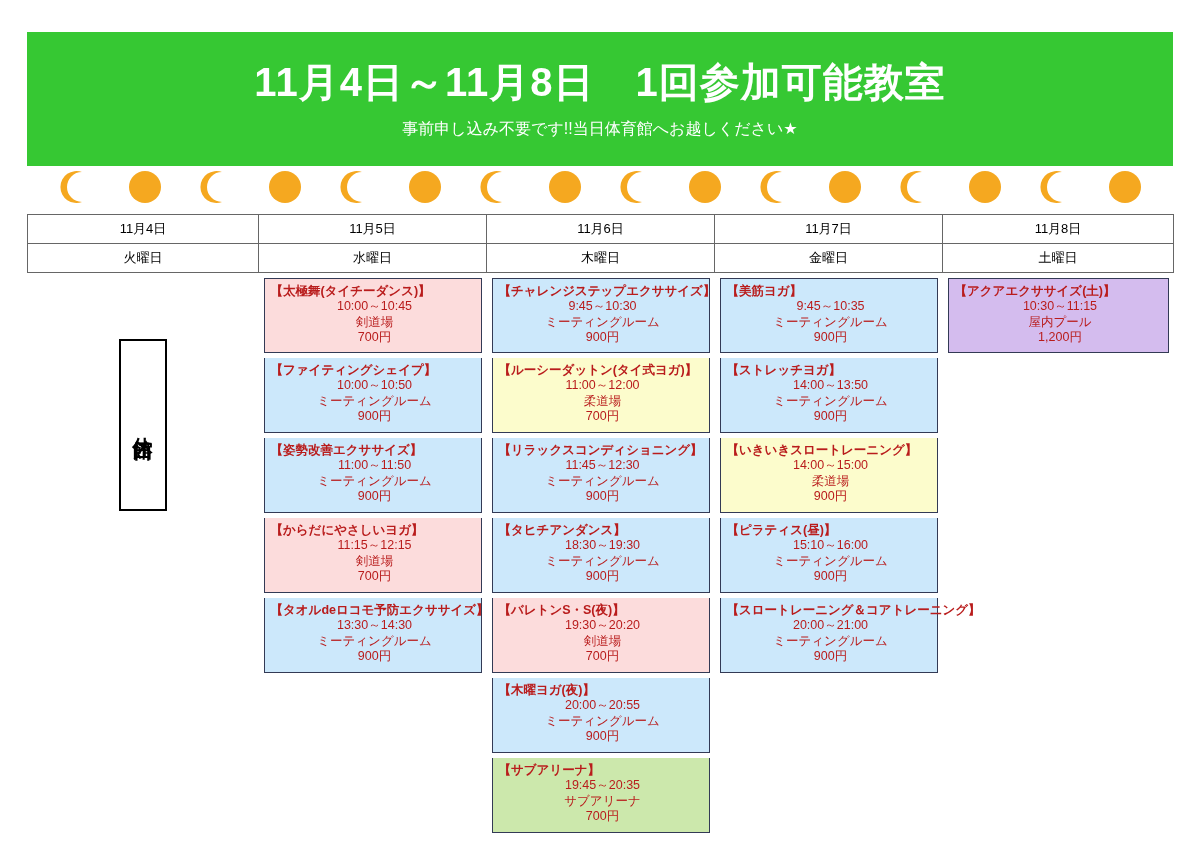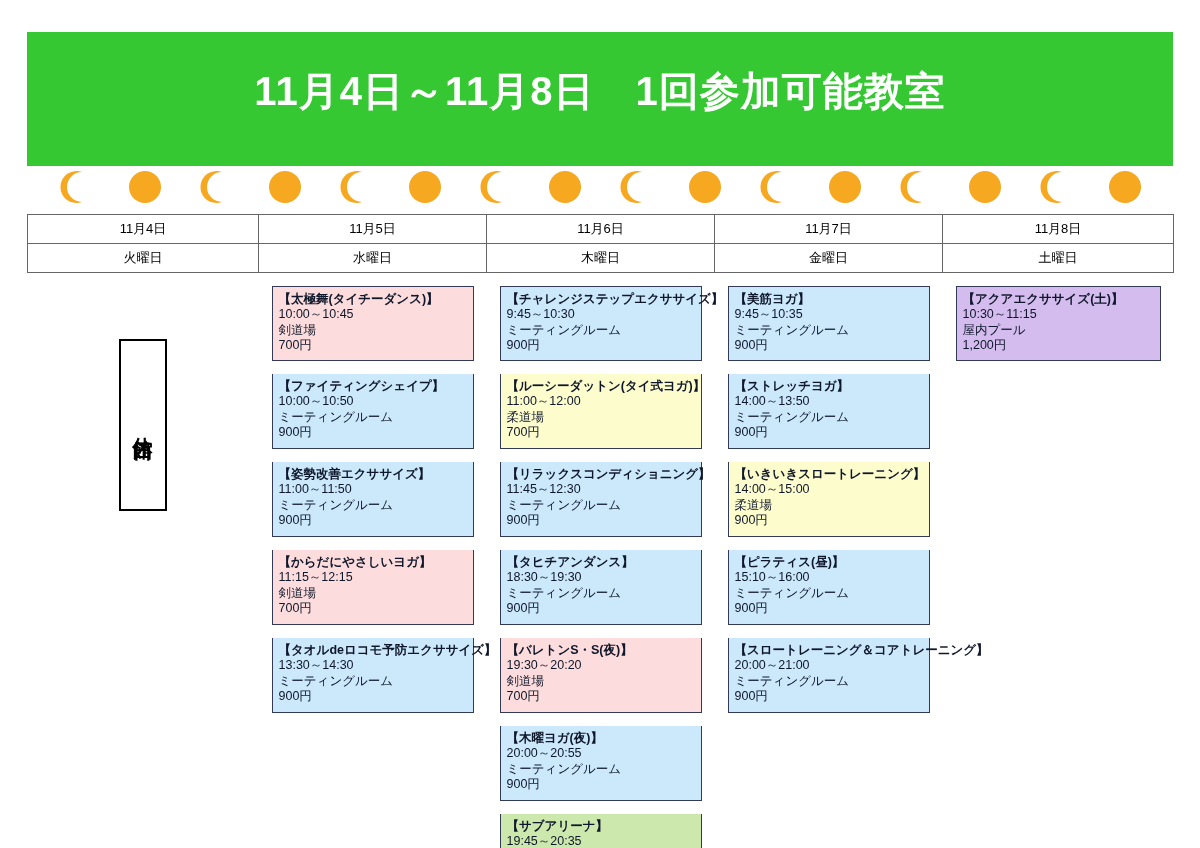--- a/index.html
+++ b/index.html
@@ -84,35 +84,35 @@
     border: none;
     vertical-align: top;
     padding: 0;
     background: transparent;
   }
 
   
   .card {
     border: 1px solid #333a55;
     padding: 5px 2px 7px 6px;
-    margin: 13px;
+    margin: 5px;
     min-height: 75px;
     line-height: 1.22;
     font-size: 12.5px;
-    color: #0f172a;
+    color: #b91c1c;
     border-top-width: 0;
   }
   .card.first { border-top-width: 1px; }
   .card .name {
     font-weight: bold;
     font-size: 12.5px;
     display: block;
     white-space: nowrap;
   }
-  .card .line { display: block; white-space: nowrap; }
+  .card .line { display: block; white-space: nowrap; text-align: center; }
 
   .bg-pink   { background: #fcdcdc; }
   .bg-blue   { background: #cce8fb; }
   .bg-yellow { background: #fcfccc; }
   .bg-purple { background: #d4bcee; }
   .bg-green  { background: #cce8ac; }
 
   
   .closed-wrap {
     display: flex;
@@ -138,20 +138,21 @@
     line-height: 1;
   }
 </style>
 </head>
 <body>
 
 <div class="page">
 
   <div class="banner">
     <div class="banner-title">11月4日～11月8日　1回参加可能教室</div>
+    <div class="banner-sub">事前申し込み不要です!!当日体育館へお越しください★</div>
   </div>
 
   <div class="moon-strip" id="moon-strip">
       <svg viewBox="0 0 40 40" class="deco">
         <path fill="#f5a820" d="M27 5 A16 16 0 1 0 27 35 A13.5 13.5 0 1 1 27 5 Z"></path>
       </svg>
       <svg viewBox="0 0 40 40" class="deco">
         <circle cx="20" cy="20" r="16" fill="#f5a820"></circle>
       </svg>
       <svg viewBox="0 0 40 40" class="deco">

